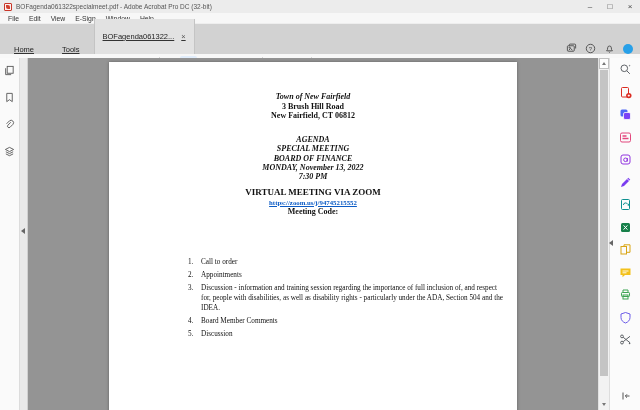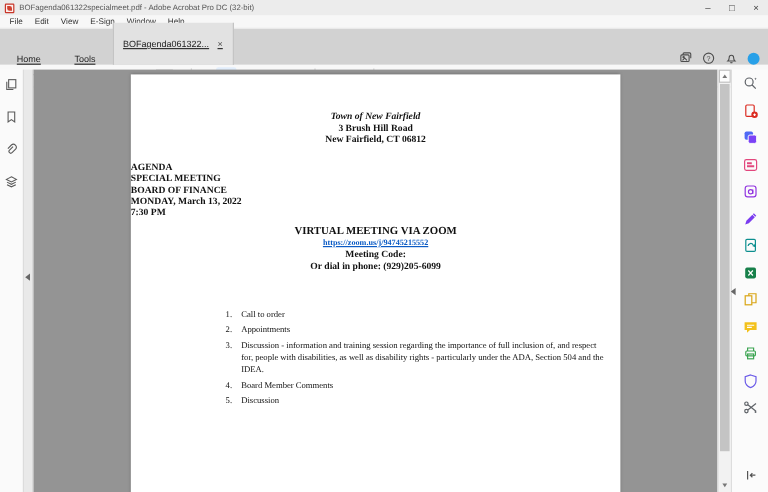--- a/index.html
+++ b/index.html
@@ -46,21 +46,21 @@
   .left-sidebar { width:20px; background:#fafafa; border-right:1px solid #dcdcdc; display:flex; flex-direction:column; align-items:center; padding-top:7px; gap:16px; }
   .splitter { width:8px; background:#e9e9e9; border-right:1px solid #d0d0d0; position:relative; }
   .collapse-left { position:absolute; top:170px; left:1px; width:0; height:0; border-top:3px solid transparent; border-bottom:3px solid transparent; border-right:4px solid #666; }
 
   .doc-area { flex:1; background:var(--canvas-gray); position:relative; overflow:hidden; }
   .page { position:absolute; top:4px; left:50%; transform:translateX(-50%); width:408px; height:420px; background:#fff; box-shadow:0 0 3px rgba(0,0,0,.35); }
 
   .doc { font-family:"Liberation Serif", serif; color:#111; }
   .doc-header { position:absolute; top:30px; left:0; right:0; text-align:center; font-weight:bold; font-size:8px; line-height:9.5px; }
   .doc-header .l0 { font-style:italic; }
-  .doc-meeting { position:absolute; top:73px; left:0; right:0; font-weight:bold; font-size:8px; line-height:9.3px; }
+  .doc-meeting { position:absolute; top:73px; left:0; right:0; text-align:center; font-weight:bold; font-size:8px; line-height:9.3px;font-style:italic; }
   .doc-virtual { position:absolute; top:126px; left:0; right:0; text-align:center; font-weight:bold; font-size:8px; line-height:9.5px; }
   .doc-virtual .vt { font-size:9px; }
   .doc-virtual .zl { font-size:6.8px; font-weight:bold; color:var(--link-blue); text-decoration:underline; display:block; }
   .doc-list { position:absolute; top:196px; left:79px; width:320px; font-size:7.2px; line-height:9.8px; }
   .li { position:relative; padding-left:13px; margin-bottom:3.4px; }
   .li .num { position:absolute; left:0; }
 
   
   .scrollbar { width:11px; background:#f2f2f2; border-left:1px solid #e2e2e2; position:relative; }
   .sb-up { position:absolute; top:0; left:0; right:0; height:11px; background:#fdfdfd; border:1px solid #c0c0c0; display:flex; align-items:center; justify-content:center; }
@@ -310,29 +310,28 @@
       <div class="doc-header">
         <div class="l0">Town of New Fairfield</div>
         <div>3 Brush Hill Road</div>
         <div>New Fairfield, CT 06812</div>
       </div>
 
       <div class="doc-meeting">
         <div>AGENDA</div>
         <div>SPECIAL MEETING</div>
         <div>BOARD OF FINANCE</div>
-        <div>MONDAY, March 13, 2022</div>
+        <div>MONDAY, November 13, 2022</div>
         <div>7:30 PM</div>
       </div>
 
       <div class="doc-virtual">
         <div class="vt">VIRTUAL MEETING VIA ZOOM</div>
         <a class="zl" href="#">https://zoom.us/j/94745215552</a>
         <div>Meeting Code:</div>
-        <div>Or dial in phone: (929)205-6099</div>
       </div>
 
       <div class="doc-list">
         <div class="li">
           <span class="num">1.</span>
           <span>Call to order</span>
         </div>
         <div class="li">
           <span class="num">2.</span>
           <span>Appointments</span>

